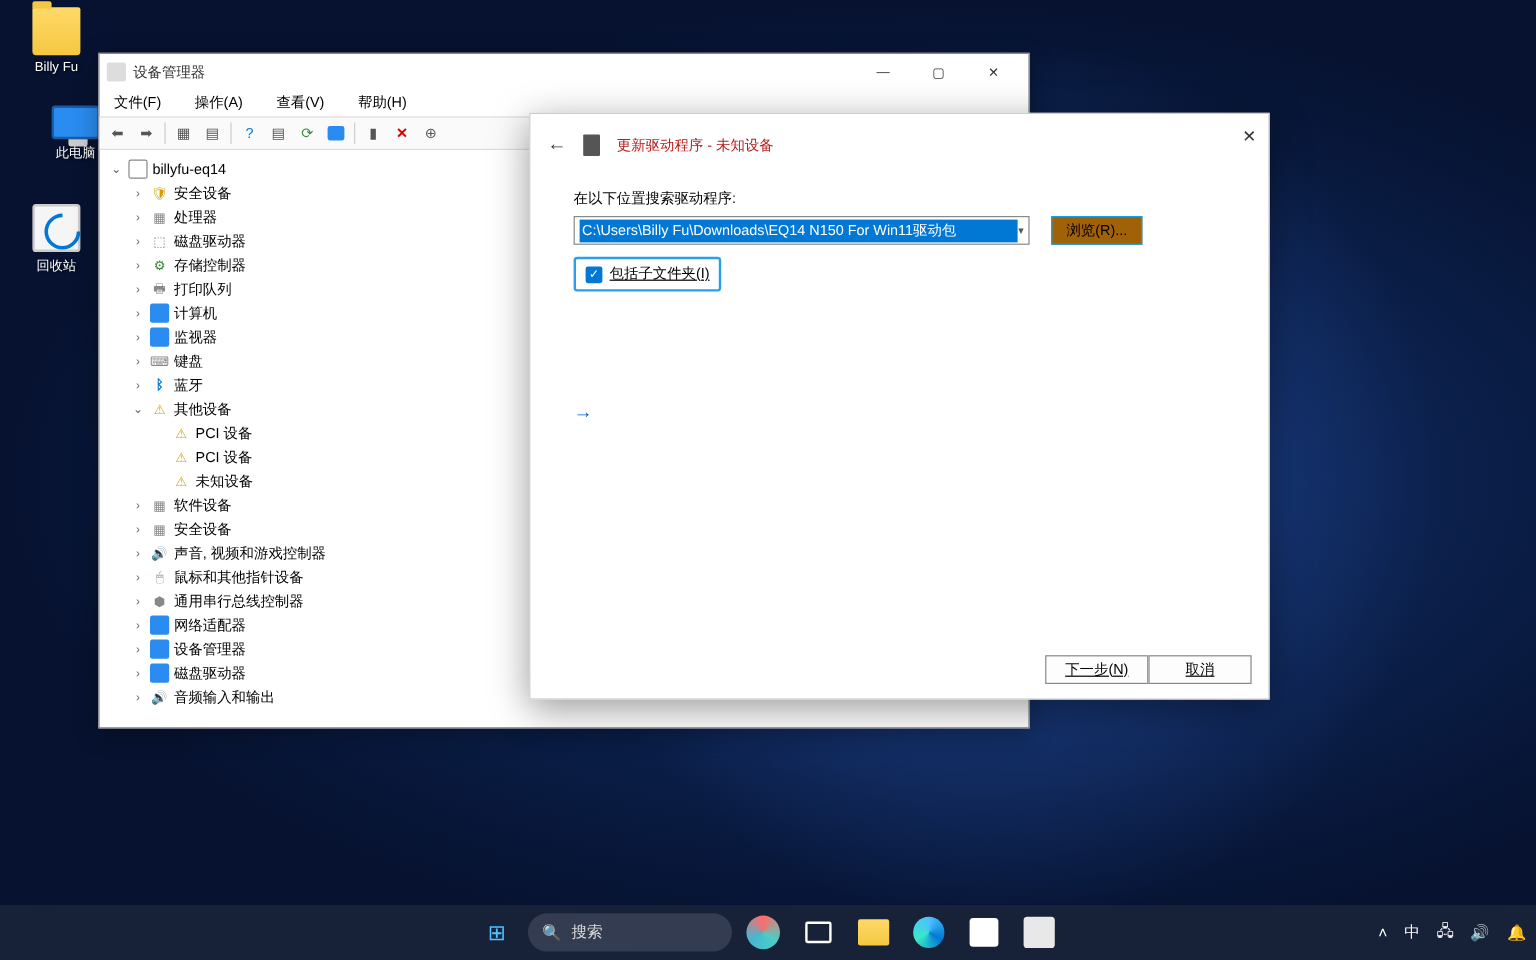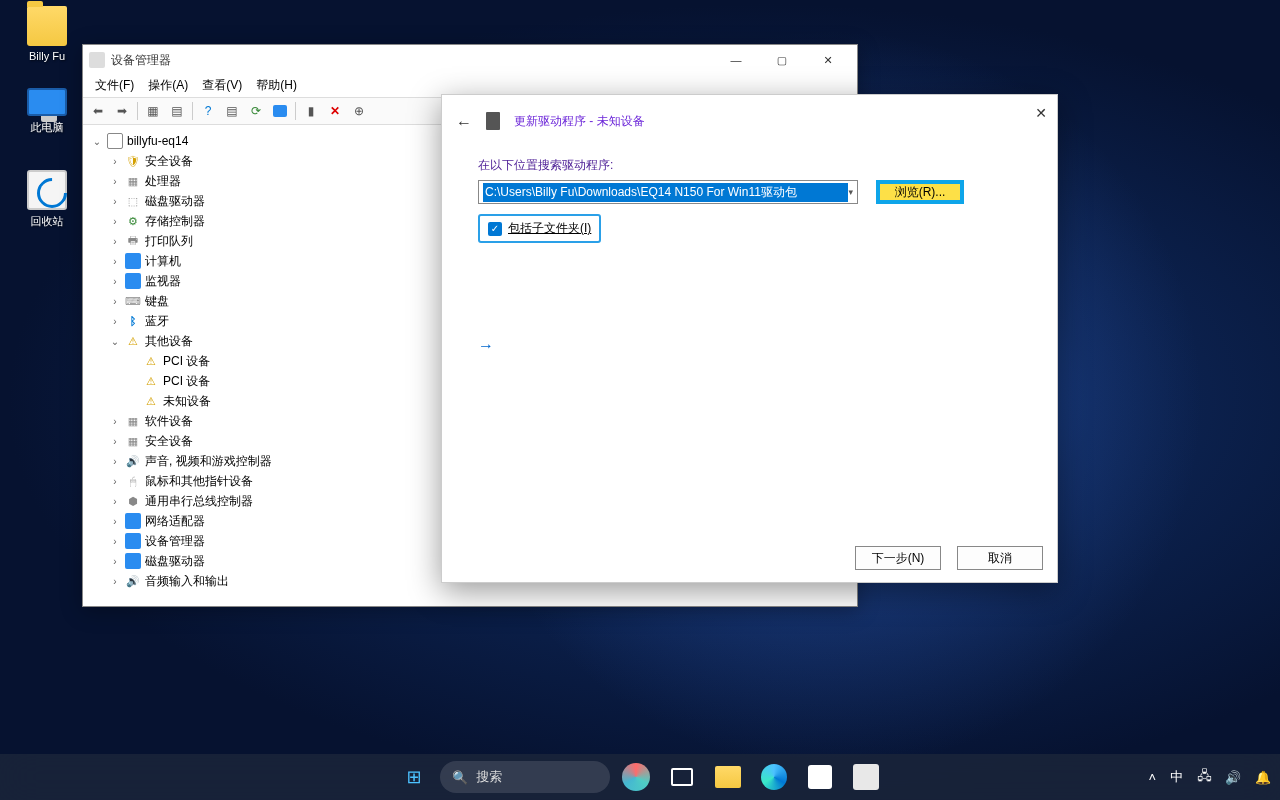--- a/index.html
+++ b/index.html
@@ -14,21 +14,21 @@
 .folder-ico::before { content:''; position:absolute; top:-5px; left:0; width:16px; height:6px; background:#f5c842; border-radius:2px 2px 0 0; }
 .pc-ico { background: #2a8cf0; border-radius: 3px; border: 2px solid #1a5ca8; position:relative; height:28px !important; }
 .pc-ico::after { content:''; position:absolute; bottom:-8px; left:12px; width:16px; height:6px; background:#ccc; border-radius:0 0 2px 2px; }
 .bin-ico { background: #f5f5f5; border-radius: 3px; border: 2px solid #ccc; position:relative; }
 .bin-ico::before { content:''; position:absolute; top:6px; left:8px; width:24px; height:24px; border:3px solid #0078d4; border-radius:50%; border-top-color:transparent; transform:rotate(45deg); }
 
 .dm-window { position: absolute; left: 82px; top: 44px; width: 776px; height: 563px; background: #fff; border: 1px solid #888; box-shadow: 0 4px 20px rgba(0,0,0,0.3); }
 .dm-title { height: 30px; display: flex; align-items: center; padding: 0 6px; font-size: 12px; color: #333; }
 .dm-title .win-ctrls { margin-left: auto; display: flex; }
 .win-btn { width: 46px; height: 30px; display:flex; align-items:center; justify-content:center; color:#333; font-size:11px; }
-.dm-menu { height: 22px; display: flex; gap: 2px; padding: 0 6px; font-size: 12px; }
+.dm-menu { height: 22px; display: flex; gap: 16px; padding: 0 6px; font-size: 12px; }
 .dm-menu span { padding: 2px 6px; }
 .dm-toolbar { height: 28px; border-top:1px solid #ddd; border-bottom:1px solid #ddd; display:flex; align-items:center; padding:0 4px; gap:2px; background:#fafafa; }
 .tb-btn { width:22px; height:22px; display:flex; align-items:center; justify-content:center; font-size:12px; color:#555; }
 .tb-sep { width:1px; height:18px; background:#ccc; margin:0 2px; }
 .tb-red { color:#d00; font-weight:bold; }
 .dm-tree { height: calc(100% - 82px); overflow:auto; padding: 6px 4px; font-size: 12px; }
 .tree-row { display:flex; align-items:center; height:20px; gap:4px; white-space:nowrap; }
 .tree-arrow { width:12px; text-align:center; color:#666; font-size:10px; cursor:pointer; }
 .tree-ico { width:16px; height:16px; display:inline-flex; align-items:center; justify-content:center; font-size:11px; }
 .ind-0 { padding-left: 4px; }
@@ -47,37 +47,37 @@
 .ico-sound { color:#888; }
 .ico-mouse { color:#888; }
 .ico-usb { color:#888; }
 .ico-net { background:#2a8cf0; border-radius:2px; }
 .ico-sys { background:#2a8cf0; border-radius:2px; }
 
 .wizard { position: absolute; left: 441px; top: 94px; width: 617px; height: 489px; background: #fff; border: 1px solid #ccc; box-shadow: 0 8px 30px rgba(0,0,0,0.4); }
 .wiz-top { height: 52px; display:flex; align-items:center; padding: 0 14px; gap:14px; position:relative; }
 .wiz-back { font-size:16px; color:#333; cursor:pointer; }
 .wiz-close { position:absolute; right:10px; top:10px; font-size:14px; color:#333; cursor:pointer; }
-.wiz-titletext { font-size:12px; color:#6d28d9; }
+.wiz-titletext { font-size:12px; color:#b91c1c; }
 .wiz-body { padding: 10px 36px; }
 .wiz-h1 { color:#003399; font-size:16px; font-weight:normal; margin-bottom: 32px; }
-.wiz-label { font-size:12px; color:#4c1d95; margin-bottom:6px; }
+.wiz-label { font-size:12px; color:#000000; margin-bottom:6px; }
 .wiz-pathrow { display:flex; gap:18px; align-items:center; margin-bottom:10px; }
 .wiz-combo { flex:0 0 380px; height:24px; border:1px solid #888; background:#fff; display:flex; align-items:center; padding:0 4px; font-size:12px; position:relative; }
 .wiz-combo-text { background:#0078d4; color:#fff; padding:1px 2px; flex:1; overflow:hidden; white-space:nowrap; }
 .wiz-combo-arrow { color:#555; font-size:9px; }
-.wiz-browse { width:88px; height:24px; border:4px solid #0ea5e9; background:#fde047; font-size:12px; cursor:pointer; }
+.wiz-browse { width:76px; height:24px; border:1px solid #0ea5e9; background:#a16207; font-size:12px; cursor:pointer; }
 .wiz-check-wrap { display:inline-flex; align-items:center; gap:6px; padding:4px 8px; border:2px solid #2aa0e8; border-radius:3px; }
 .wiz-checkbox { width:14px; height:14px; background:#0078d4; border-radius:2px; display:flex; align-items:center; justify-content:center; color:#fff; font-size:10px; }
 .wiz-check-label { font-size:12px;text-decoration:underline; }
 .wiz-option { margin-top: 92px; display:flex; gap:10px; color:#0066cc; cursor:pointer; }
 .wiz-option-arrow { font-size:16px; }
 .wiz-option-title { font-size:13px; }
 .wiz-option-desc { font-size:11px; margin-top:4px; line-height:1.5; max-width:470px; }
-.wiz-footer { position:absolute; bottom:12px; right:14px; display:flex; gap:16px; }
+.wiz-footer { position:absolute; bottom:12px; right:14px; display:flex; gap:0;text-decoration:underline; }
 .wiz-footer button { width:86px; height:24px; border:1px solid #888; background:#fdfdfd; font-size:12px; cursor:pointer; }
 
 .taskbar { position:absolute; bottom:0; left:0; right:0; height:46px; background: rgba(30,40,60,0.72); backdrop-filter: blur(20px); display:flex; align-items:center; }
 .tb-center { position:absolute; left:50%; transform:translateX(-50%); display:flex; align-items:center; gap:6px; }
 .tb-item { width:40px; height:40px; display:flex; align-items:center; justify-content:center; border-radius:4px; color:#fff; }
 .tb-start { font-size:18px; color:#4cc2ff; }
 .tb-search { width:170px; height:32px; background:rgba(255,255,255,0.12); border-radius:16px; display:flex; align-items:center; gap:8px; padding:0 12px; color:#ddd; font-size:13px; }
 .tb-right { position:absolute; right:8px; display:flex; align-items:center; gap:14px; color:#fff; font-size:13px; }
 .tb-folder { width:26px; height:22px; background:linear-gradient(#ffd968,#f5c842); border-radius:2px; }
 .tb-edge { width:26px; height:26px; border-radius:50%; background: conic-gradient(#4cc2ff, #0078d4, #3ae8c8, #4cc2ff); }
@@ -86,21 +86,21 @@
 </style>
 </head>
 <body>
 
 <div class="desktop-bg"></div>
 
 <div class="desktop-icon" style="left:12px; top:6px">
   <div class="ico folder-ico"></div>
   <div>Billy Fu</div>
 </div>
-<div class="desktop-icon" style="left:12px; top:88px">
+<div class="desktop-icon" style="left:28px; top:88px">
   <div class="ico pc-ico"></div>
   <div>此电脑</div>
 </div>
 <div class="desktop-icon" style="left:12px; top:170px">
   <div class="ico bin-ico"></div>
   <div>回收站</div>
 </div>
 
 <div class="dm-window">
   <div class="dm-title">

